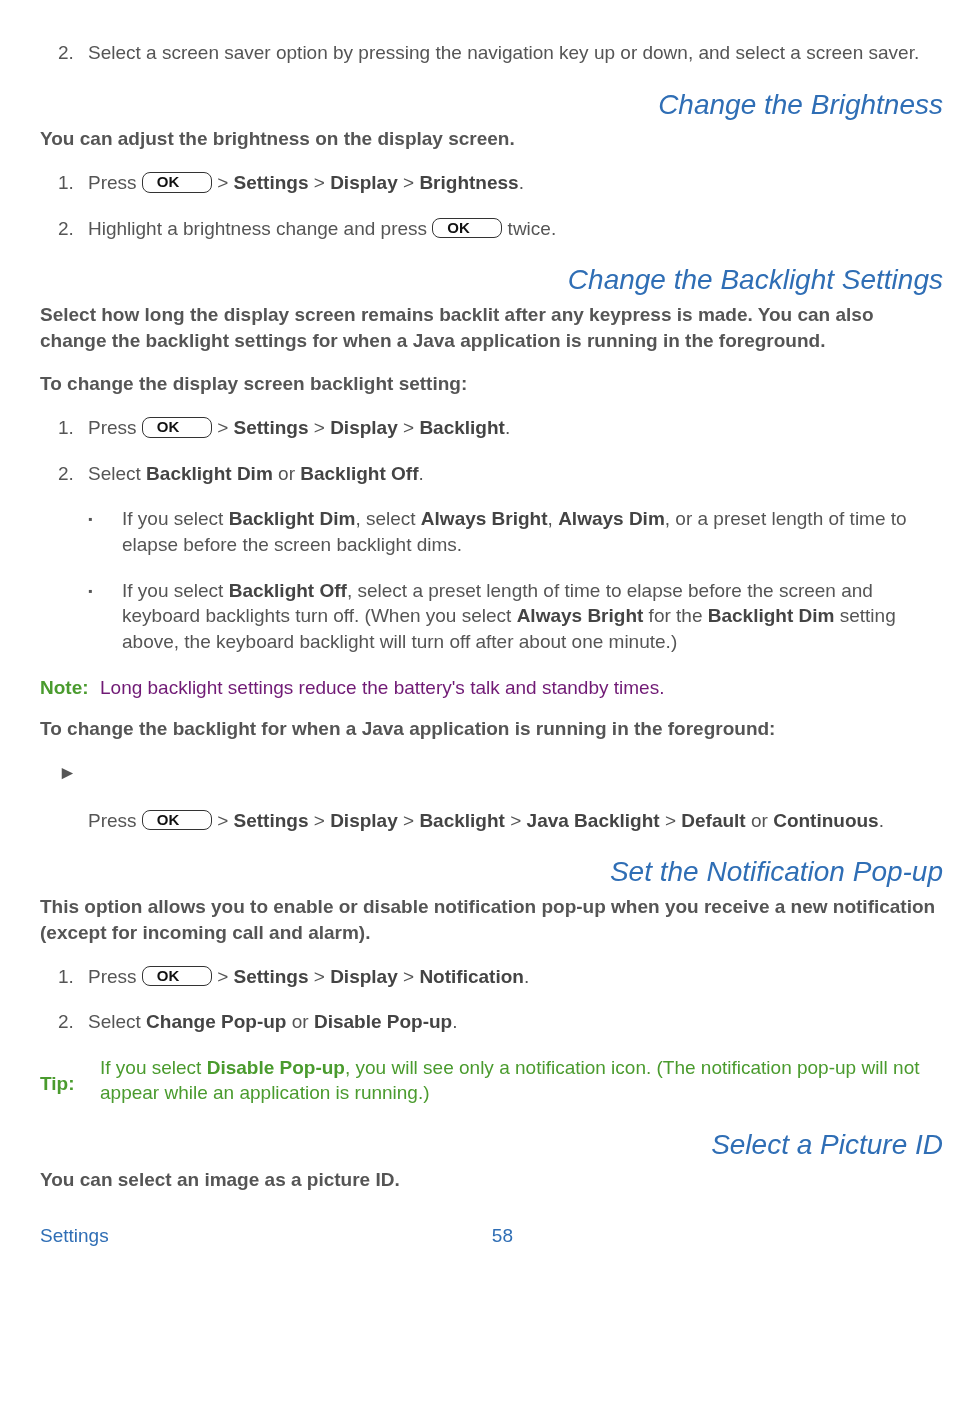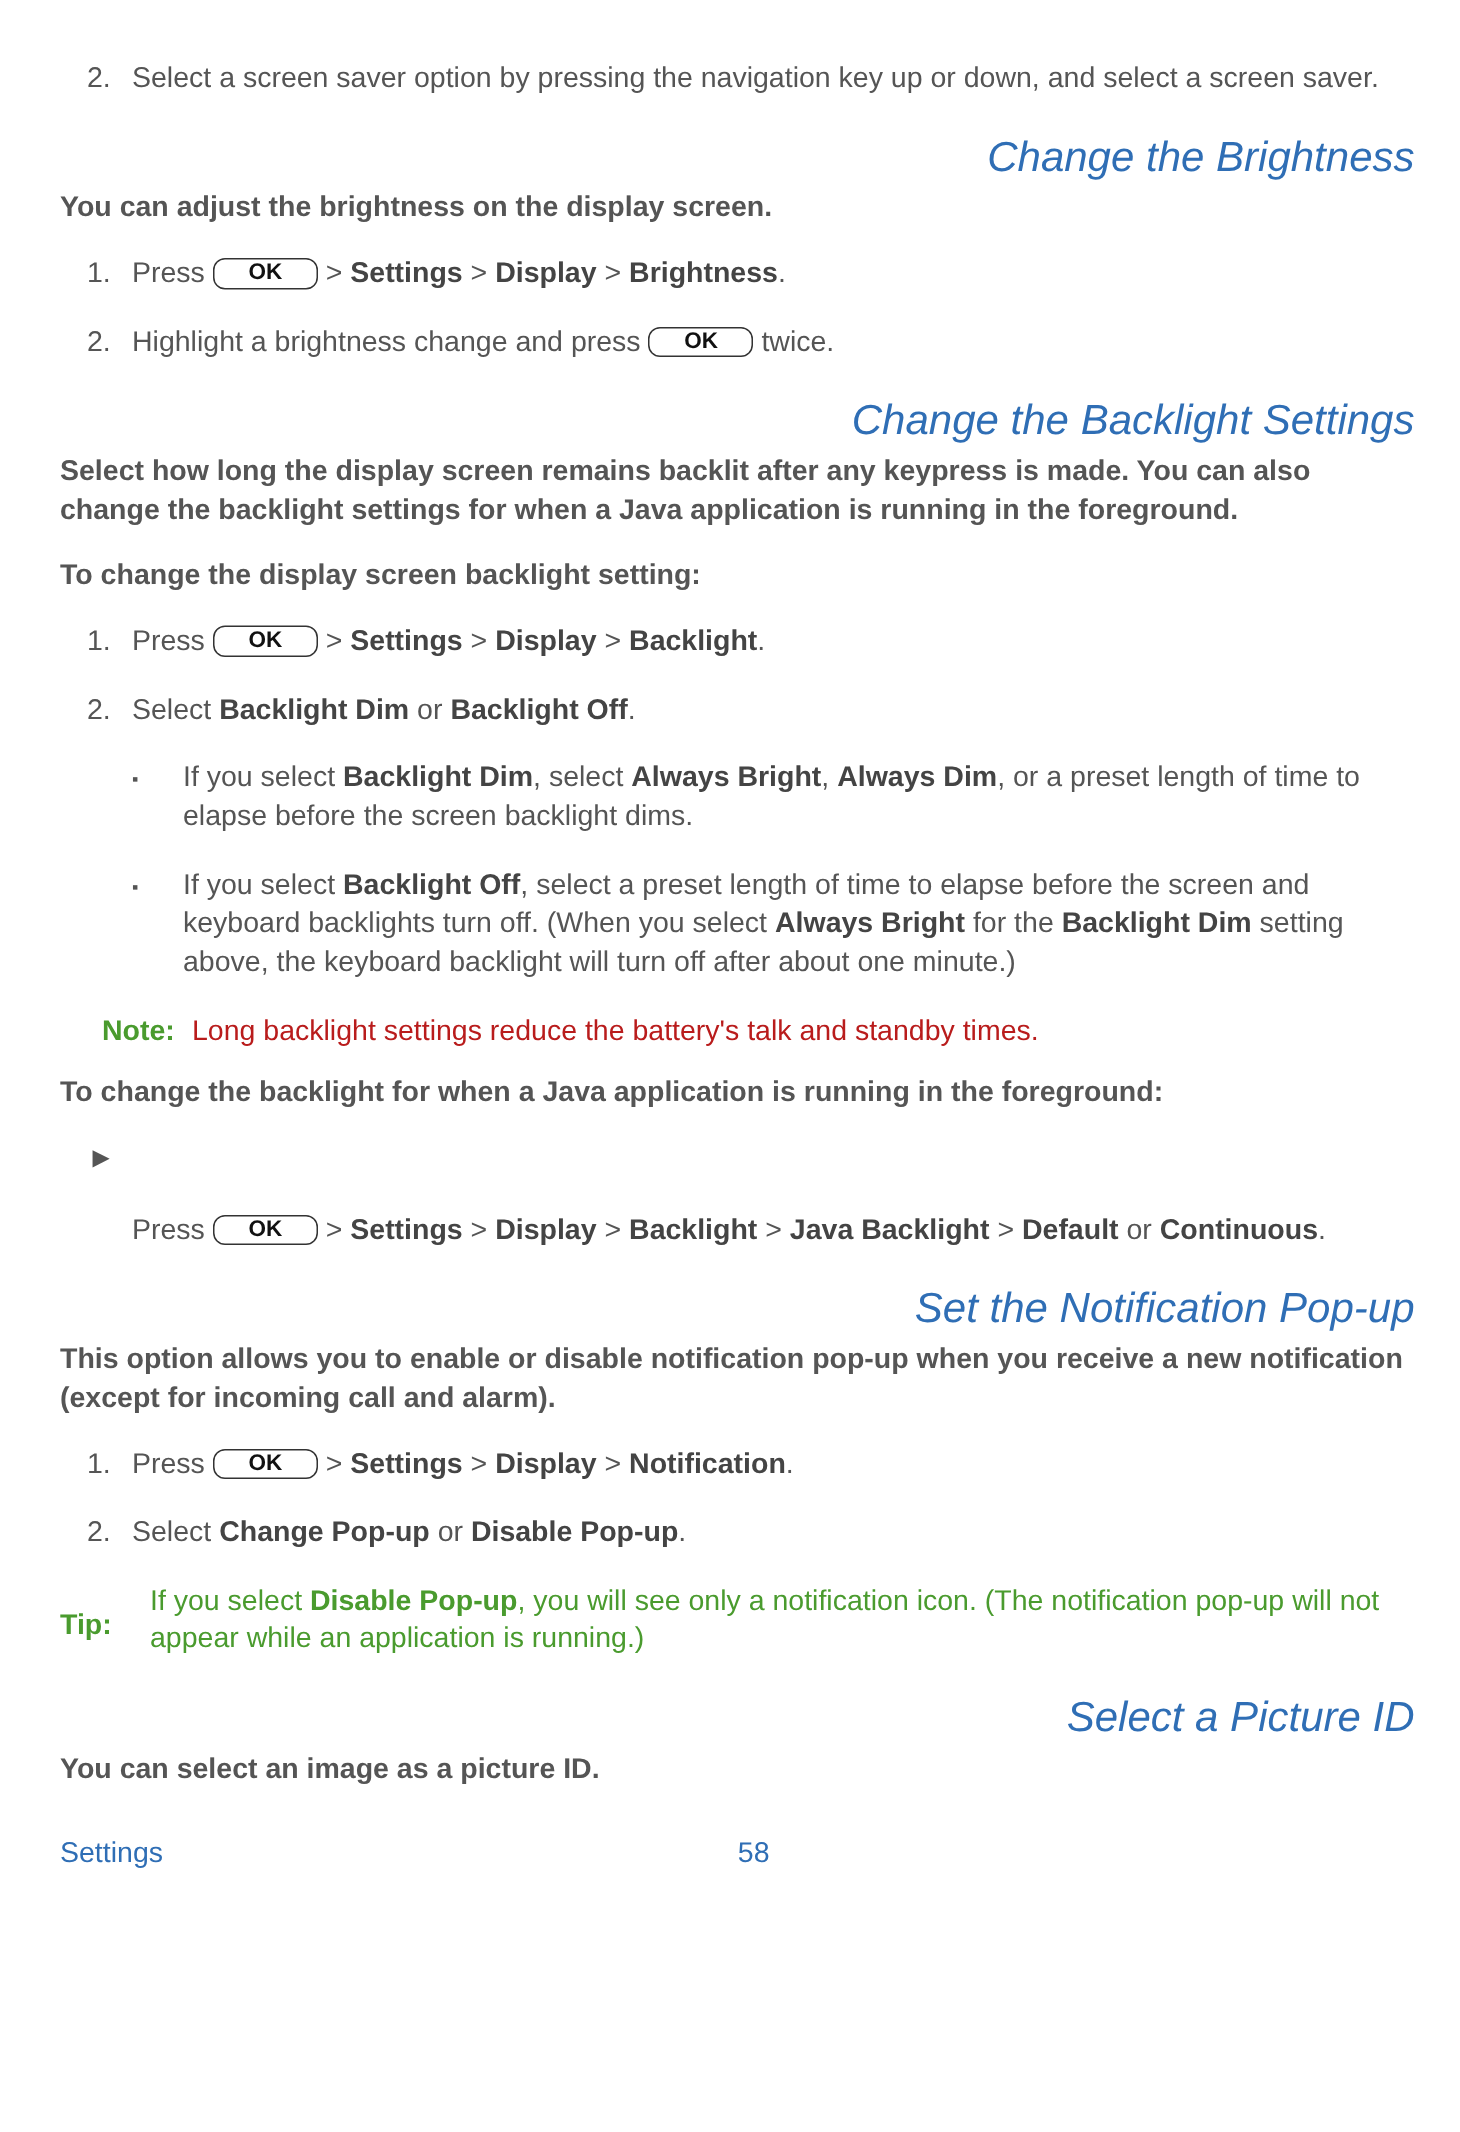--- a/index.html
+++ b/index.html
@@ -37,29 +37,29 @@
   .ul .li { padding-left: 48px; }
   .ul .li .num { min-width: 34px; font-size: 12px; padding-top: 5px;}
   .ok-btn {
     display: inline-block;
     border: 1.5px solid #333;
     border-radius: 8px;
     padding: 1px 14px 1px 14px;
     font-weight: bold;
     font-size: 15px;
     color: #111;
-    text-align: center;
+    text-align: left;
     vertical-align: 2px;
     line-height: 1.1;
     min-width: 40px;
   }
   b { color: #444; font-weight: bold; }
   .note-row { display: flex; margin: 8px 0 16px 0; }
-  .note-label { color: #4a9b2e; font-weight: bold; min-width: 60px; margin-left: 28px; }
-  .note-body { color: #b91c1c; flex: 1; }
+  .note-label { color: #4a9b2e; font-weight: bold; min-width: 60px; }
+  .note-body { color: #701a75; flex: 1; }
   .tip-label { color: #4a9b2e; font-weight: bold; min-width: 60px; margin-top: 16px; }
   .tip-body { color: #4a9b2e; flex: 1; }
   .arrow-li { display: flex; align-items: flex-start; margin: 10px 0 20px 0; padding-left: 18px; }
   .arrow-li .num { min-width: 30px; color: #555; }
   .arrow-li .body { flex: 1; margin-top: 48px; }
   .footer {
     display: flex;
     justify-content: space-between;
     color: #2f6eb5;
     margin-top: 30px;

